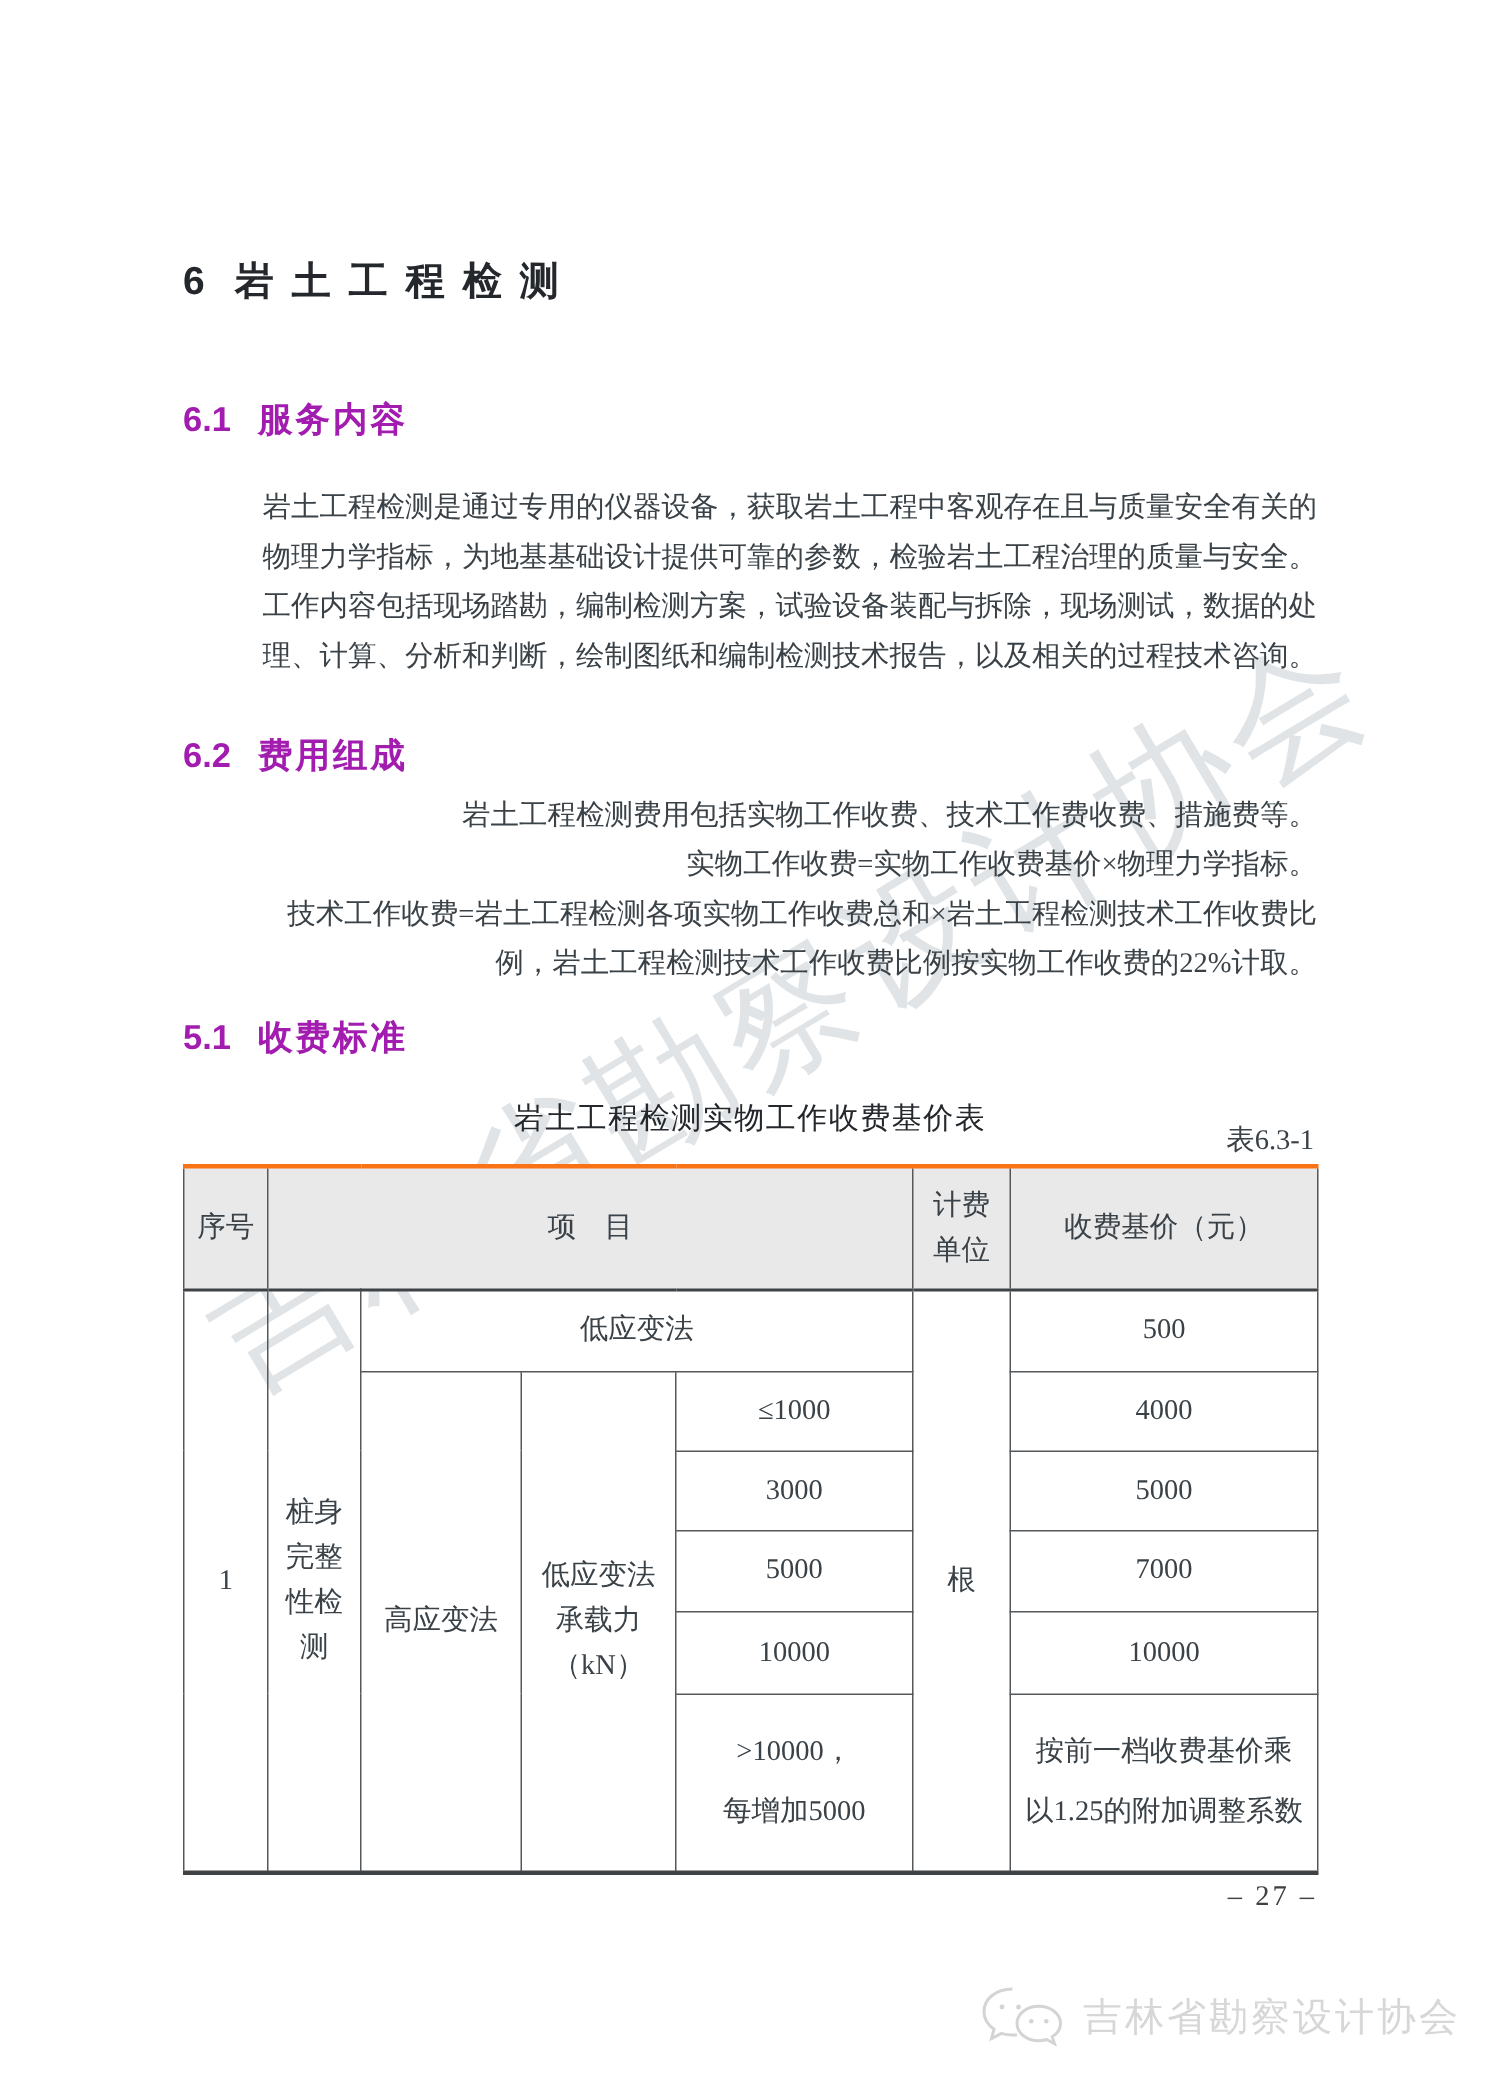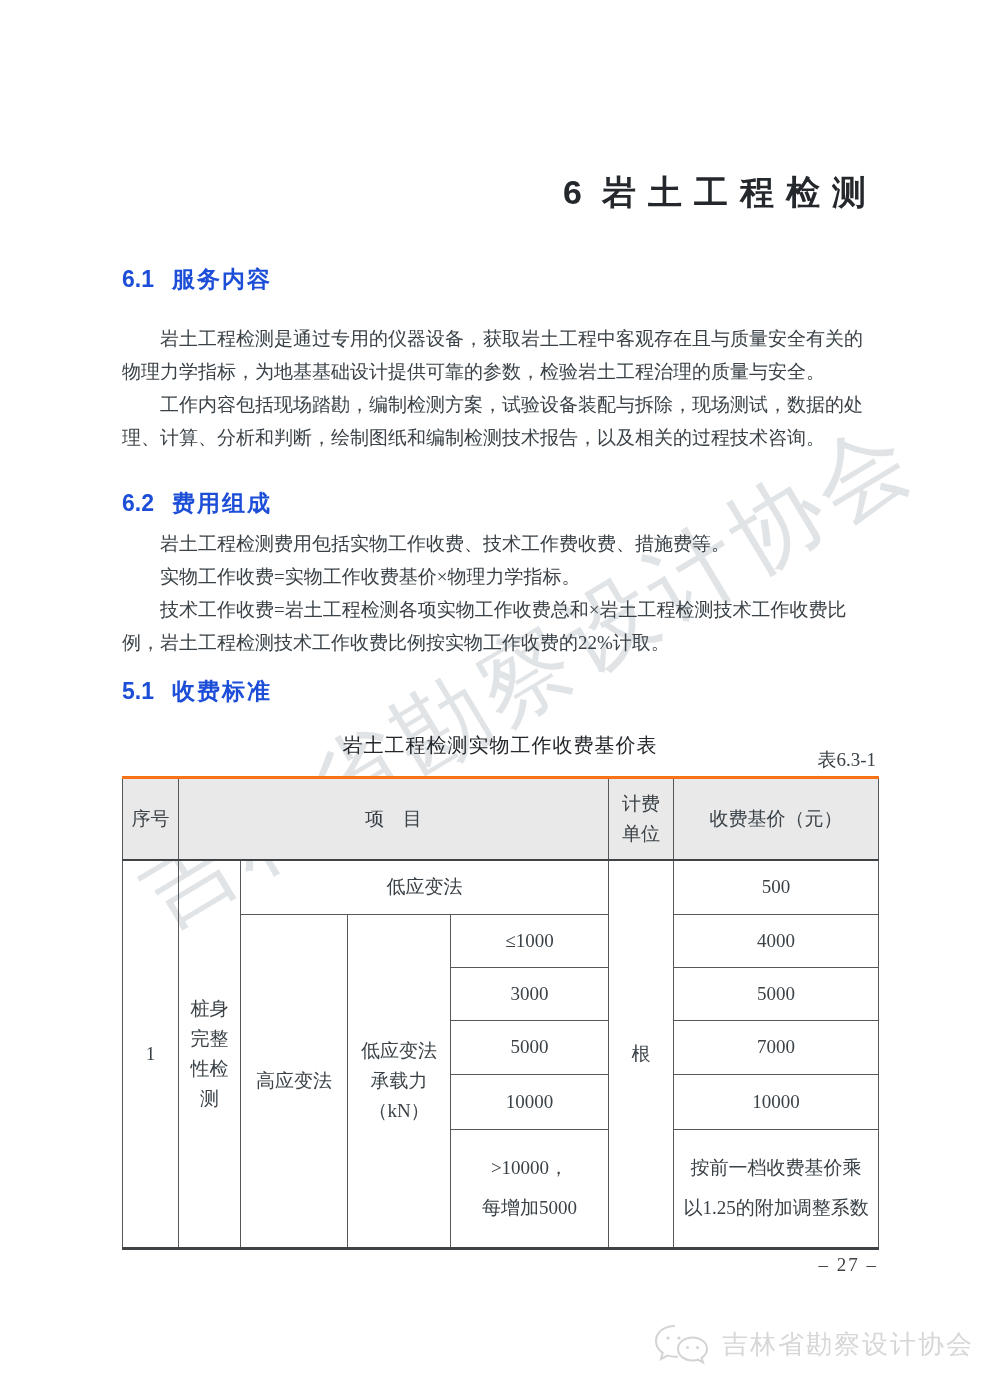--- a/index.html
+++ b/index.html
@@ -13,35 +13,35 @@
     position:absolute;left:88px;top:618px;width:860px;z-index:1;
     font-size:92px;letter-spacing:6px;white-space:nowrap;
     color:#c9ced2;opacity:.55;
     transform:rotate(-31deg);transform-origin:center center;
     font-family:"Liberation Serif",serif;
     pointer-events:none;
   }
   .content{position:absolute;left:122px;top:0;width:756px;z-index:2;}
   .abs{position:absolute;}
   .chapter-title{
-    top:170px;left:0;width:100%;text-align:right;
+    top:170px;left:0;width:100%;text-align:left;
     font-family:"Liberation Sans",sans-serif;font-weight:bold;
-    font-size:34px;color:#24282c;
+    font-size:26px;color:#24282c;
   }
   .chapter-title .num{margin-right:20px;letter-spacing:0;}
   .chapter-title .txt{letter-spacing:12px;}
   .sec-head{
     left:0;font-family:"Liberation Sans",sans-serif;font-weight:bold;
-    font-size:23px;color:#1d4ed8;
+    font-size:23px;color:#a21caf;
   }
   .sec-head .num{margin-right:18px;}
   .sec-head .txt{letter-spacing:2px;}
   .para{
     left:0;width:756px;font-size:19px;line-height:33px;
-    white-space:pre-line;text-indent:38px;color:#3a4248;
+    white-space:pre-line;text-indent:38px;color:#3a4248;text-align:right;
   }
   .tbl-title{
     top:732px;left:0;width:100%;text-align:center;
     font-family:"Liberation Sans",sans-serif;font-weight:normal;
     font-size:20px;letter-spacing:1px;color:#24282c;
   }
   .tbl-label{top:747px;right:2px;font-size:19px;color:#3a4248;}
   table.fee{
     position:absolute;top:776px;left:0;
     border-collapse:collapse;table-layout:fixed;width:756px;

